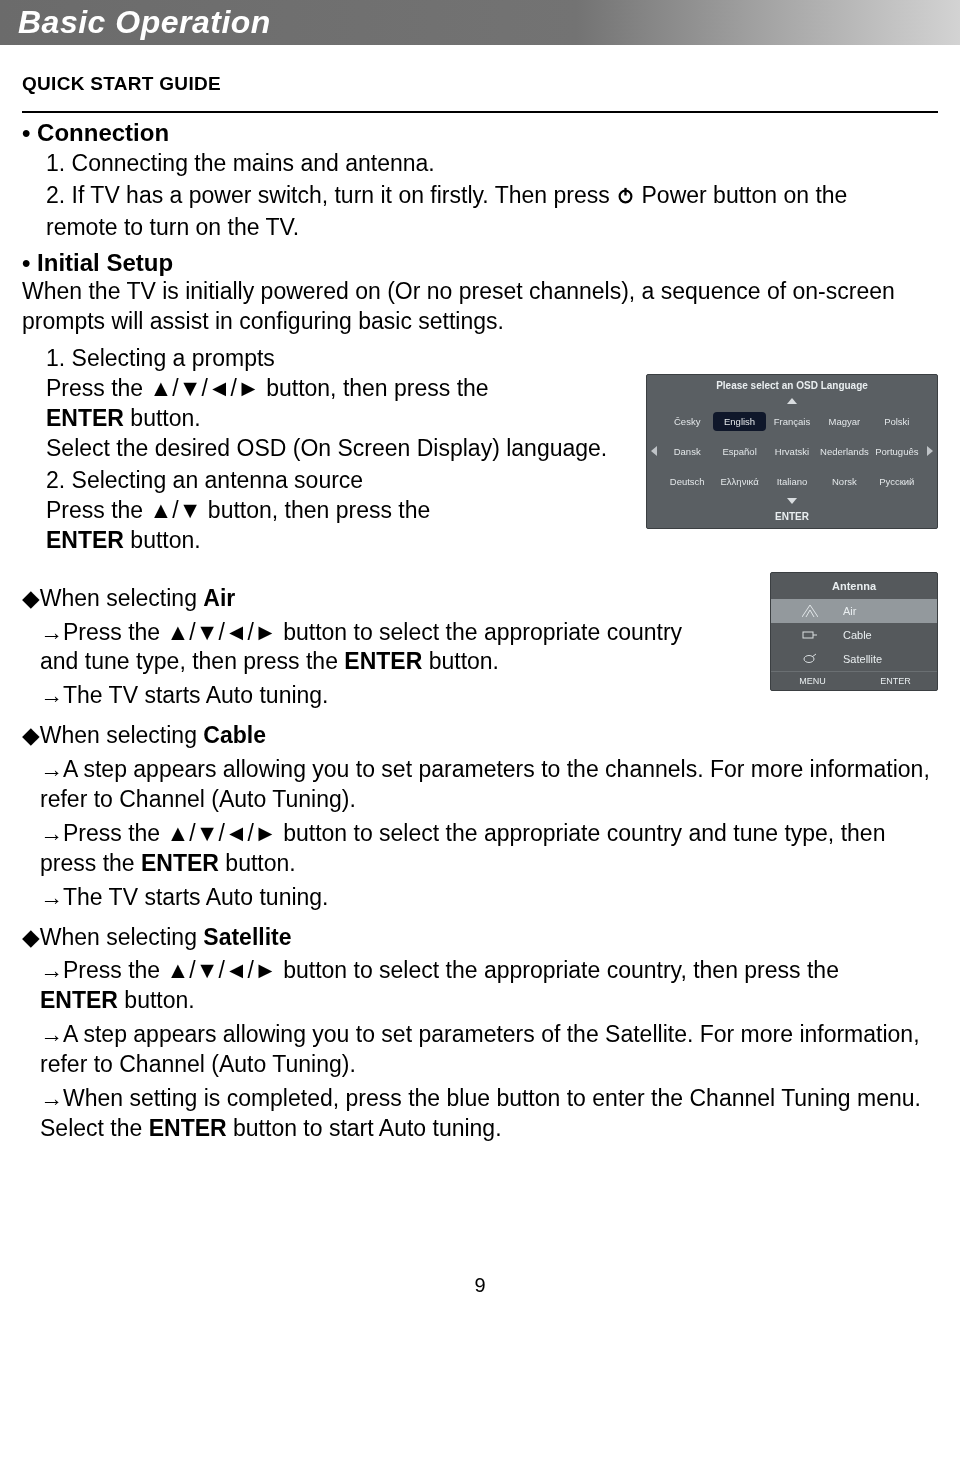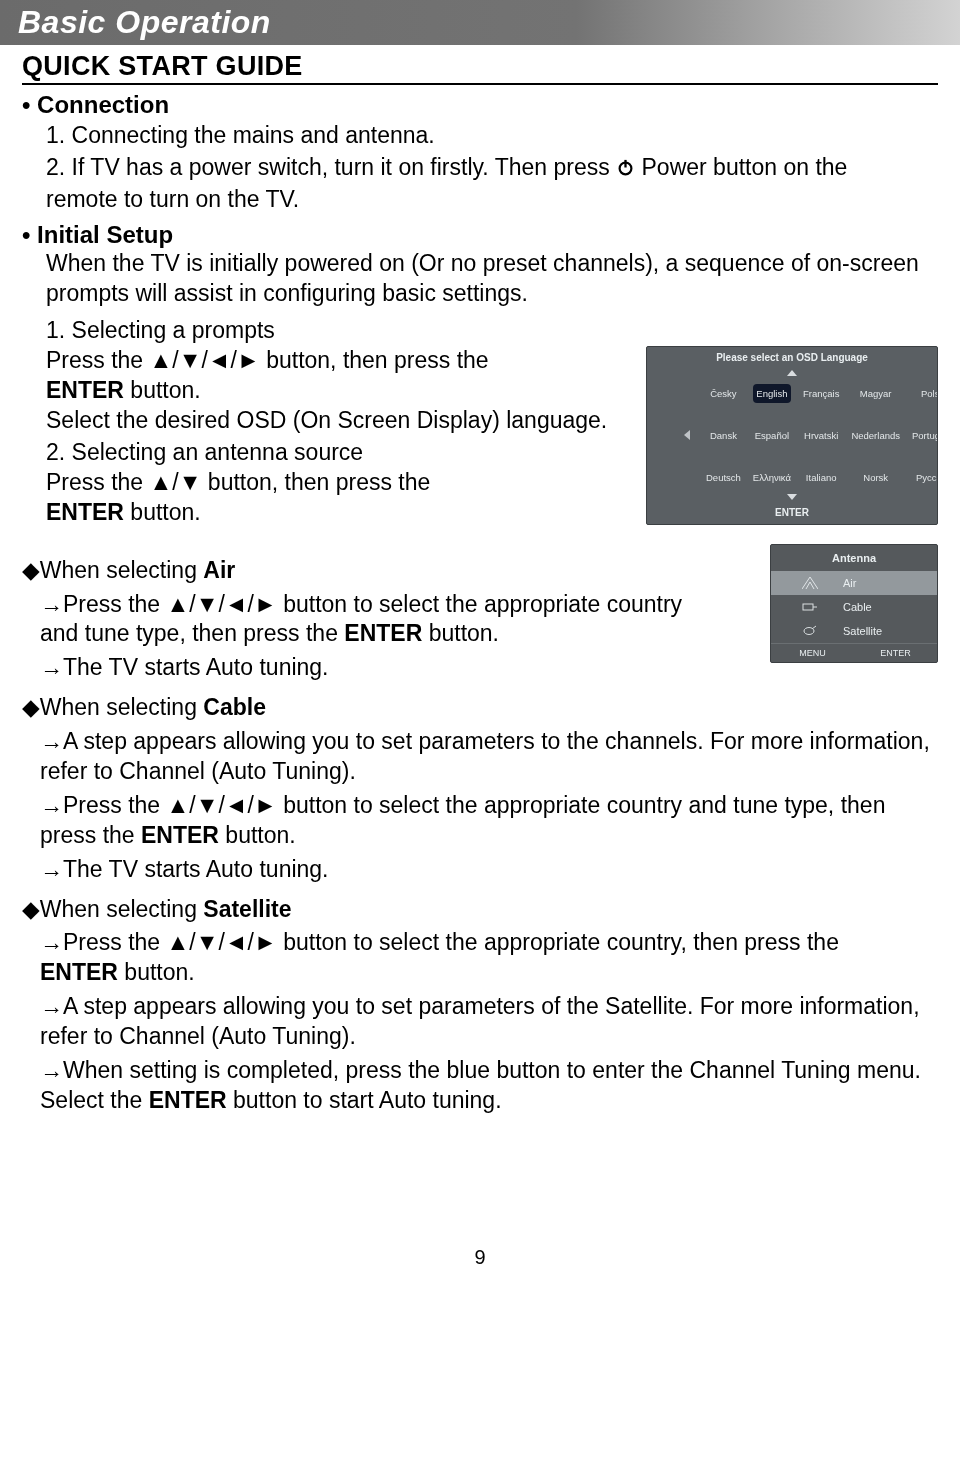--- a/index.html
+++ b/index.html
@@ -18,25 +18,25 @@
     font-style: italic;
     font-weight: bold;
     font-size: 32px;
     color: #fff;
     letter-spacing: 0.5px;
   }
   .page {
     padding: 6px 22px 20px 22px;
   }
   .section-title {
-    font-size: 27px;
+    font-size: 19px;
     font-weight: bold;
     border-bottom: 2px solid #000;
-    margin-top: 0;
-    padding-bottom: 1px;
+    margin-top: 22px;
+    padding-bottom: 16px;
     letter-spacing: 0.3px;
   }
   .subhead {
     font-weight: bold;
     margin-top: 6px;
     font-size: 24px;
   }
   .body-text, .list-item, .sub-item {
     font-size: 23px;
     line-height: 1.3;
@@ -89,22 +89,21 @@
     padding: 5px 0 5px 0;
     font-size: 10px;
     font-weight: bold;
   }
   .osd-grid {
     display: grid;
     grid-template-columns: 14px repeat(5, 1fr) 14px;
     grid-auto-rows: 30px;
     align-items: center;
     justify-items: center;
-    gap: 12px;
-    padding-left: 33px;
+    gap: 0;
   }
   .osd-cell {
     font-size: 9.5px;
     color: #e3e7e9;
     text-align: center;
     width: 100%;
   }
   .osd-cell.sel {
     background: #0f172a;
     border-radius: 4px;
@@ -192,21 +191,21 @@
           <circle cx="10" cy="11" r="6.2" fill="none" stroke="#000" stroke-width="2.3"></circle>
           <rect x="8.8" y="2" width="2.4" height="8" fill="#000"></rect>
         </svg>
     </span>
     <span> Power button on the</span>
     <br>
     <span>remote to turn on the TV.</span>
   </div>
 
   <div class="subhead">• Initial Setup</div>
-  <div class="body-text" style="margin-left:24px;">When the TV is initially powered on (Or no preset channels), a sequence of on-screen prompts will assist in configuring basic settings.</div>
+  <div class="body-text" style="">When the TV is initially powered on (Or no preset channels), a sequence of on-screen prompts will assist in configuring basic settings.</div>
 
   <div class="two-col">
     <div class="col-left">
       <div class="list-item">
         <span>1.</span><span> Selecting a prompts</span><br>
         <span>Press the</span>
         <span class="arrow-glyph">▲/▼/◄/►</span>
         <span>button, then press the</span><br>
         <span class="bold">ENTER</span><span> button.</span><br>
         <span>Select the desired OSD (On Screen Display) language.</span>

